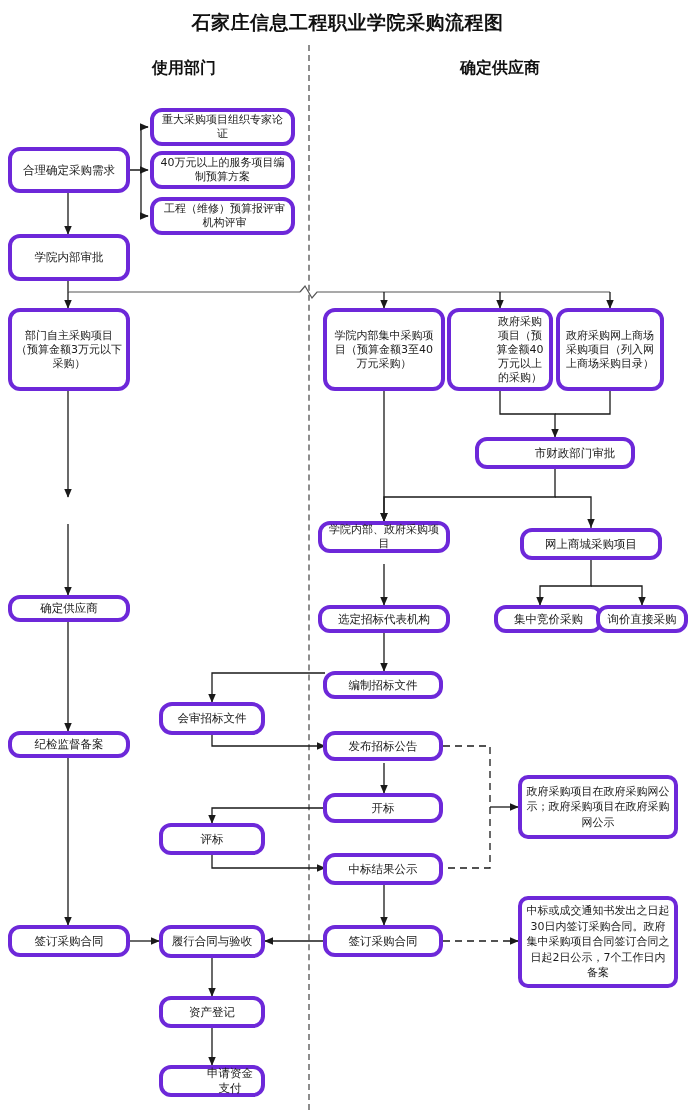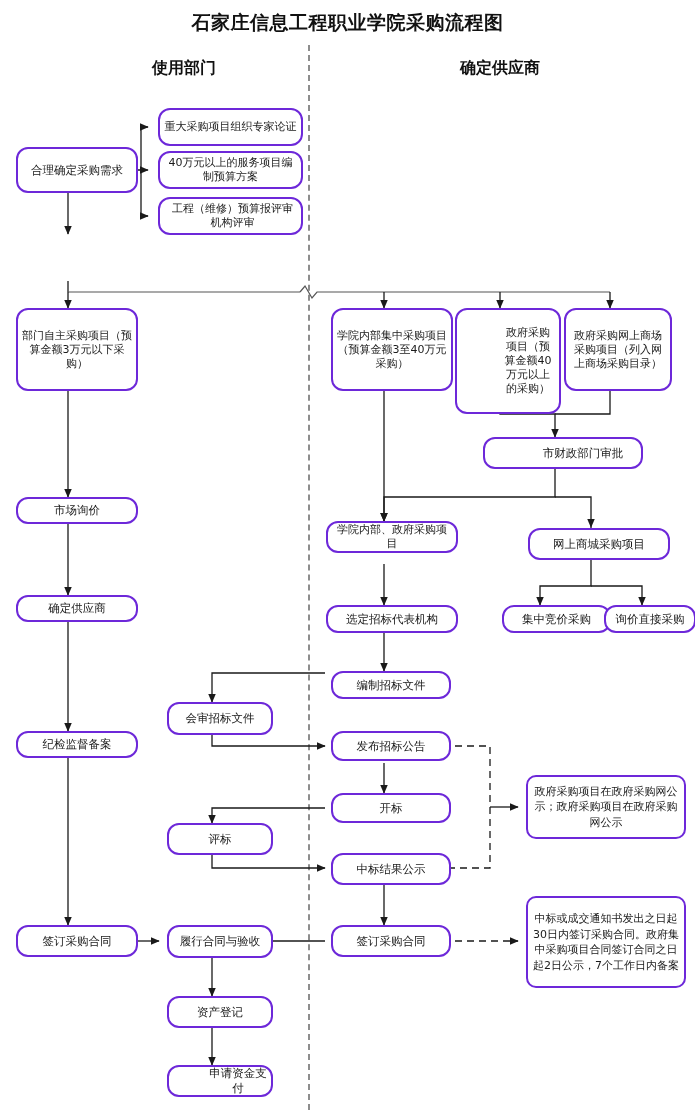--- a/index.html
+++ b/index.html
@@ -13,24 +13,24 @@
   .title{
     position:absolute;left:0;top:10px;width:695px;text-align:center;
     font-size:19px;font-weight:bold;color:#111;letter-spacing:.5px;
   }
   .lane-label{
     position:absolute;font-size:16px;font-weight:bold;color:#111;
     text-align:center;
   }
   .node{
     position:absolute;box-sizing:border-box;
-    border:2px solid #6d28d9;border-radius:12px;background:#ffffff;
+    border:4px solid #6d28d9;border-radius:12px;background:#ffffff;
     color:#1a1a1a;font-size:11.5px;line-height:15px;
     display:flex;align-items:center;justify-content:center;
-    text-align:center;padding:1px 4px;margin-left:8px;
+    text-align:center;padding:1px 4px;
   }
   .node.sm{font-size:11px;line-height:14px;}
   .node.note{font-size:11px;line-height:15.5px;border-radius:10px;}
   .divider{
     position:absolute;left:308px;top:45px;width:0;height:1065px;
     border-left:2px dashed #8d8d8d;
   }
 </style>
 </head>
 <body>
@@ -123,35 +123,35 @@
     <g stroke="#1a1a1a" stroke-width="1.3" fill="none">
       <path d="M490,807 L518,807" marker-end="url(#ah)"></path>
     </g>
   </svg>
 
   <div class="node" style="left:8px;top:147px;width:122px;height:46px;">合理确定采购需求</div>
   <div class="node sm" style="left:150px;top:108px;width:145px;height:38px;">重大采购项目组织专家论证</div>
   <div class="node sm" style="left:150px;top:151px;width:145px;height:38px;">40万元以上的服务项目编制预算方案</div>
   <div class="node sm" style="left:150px;top:197px;width:145px;height:38px;padding-left:8px;">工程（维修）预算报评审机构评审</div>
 
+  <div class="node" style="left:8px;top:234px;width:122px;height:47px;">学院内部审批</div>
 
   <div class="node sm" style="left:8px;top:308px;width:122px;height:83px;">部门自主采购项目（预算金额3万元以下采购）</div>
-  <div class="node" style="left:8px;top:497px;width:122px;height:27px;">市场询价</div>
   <div class="node" style="left:8px;top:595px;width:122px;height:27px;">确定供应商</div>
   <div class="node" style="left:8px;top:731px;width:122px;height:27px;">纪检监督备案</div>
   <div class="node" style="left:8px;top:925px;width:122px;height:32px;">签订采购合同</div>
 
-  <div class="node" style="left:159px;top:702px;width:106px;height:33px;">会审招标文件</div>
+  <div class="node" style="left:159px;top:702px;width:106px;height:33px;border-radius:13px;">会审招标文件</div>
   <div class="node" style="left:159px;top:823px;width:106px;height:32px;">评标</div>
   <div class="node" style="left:159px;top:925px;width:106px;height:33px;">履行合同与验收</div>
   <div class="node" style="left:159px;top:996px;width:106px;height:32px;">资产登记</div>
   <div class="node" style="left:159px;top:1065px;width:106px;height:32px;padding-left:40px;">申请资金支付</div>
 
   <div class="node sm" style="left:323px;top:308px;width:122px;height:83px;">学院内部集中采购项目（预算金额3至40万元采购）</div>
-  <div class="node sm" style="left:447px;top:308px;width:106px;height:106px;padding-left:44px;">政府采购项目（预算金额40万元以上的采购）</div>
+  <div class="node sm" style="left:447px;top:308px;width:106px;height:83px;padding-left:44px;">政府采购项目（预算金额40万元以上的采购）</div>
   <div class="node sm" style="left:556px;top:308px;width:108px;height:83px;">政府采购网上商场采购项目（列入网上商场采购目录）</div>
 
   <div class="node" style="left:475px;top:437px;width:160px;height:32px;padding-left:44px;">市财政部门审批</div>
 
   <div class="node sm" style="left:318px;top:521px;width:132px;height:32px;">学院内部、政府采购项目</div>
   <div class="node" style="left:520px;top:528px;width:142px;height:32px;">网上商城采购项目</div>
 
   <div class="node" style="left:318px;top:605px;width:132px;height:28px;">选定招标代表机构</div>
   <div class="node" style="left:494px;top:605px;width:109px;height:28px;">集中竞价采购</div>
   <div class="node" style="left:596px;top:605px;width:92px;height:28px;">询价直接采购</div>

